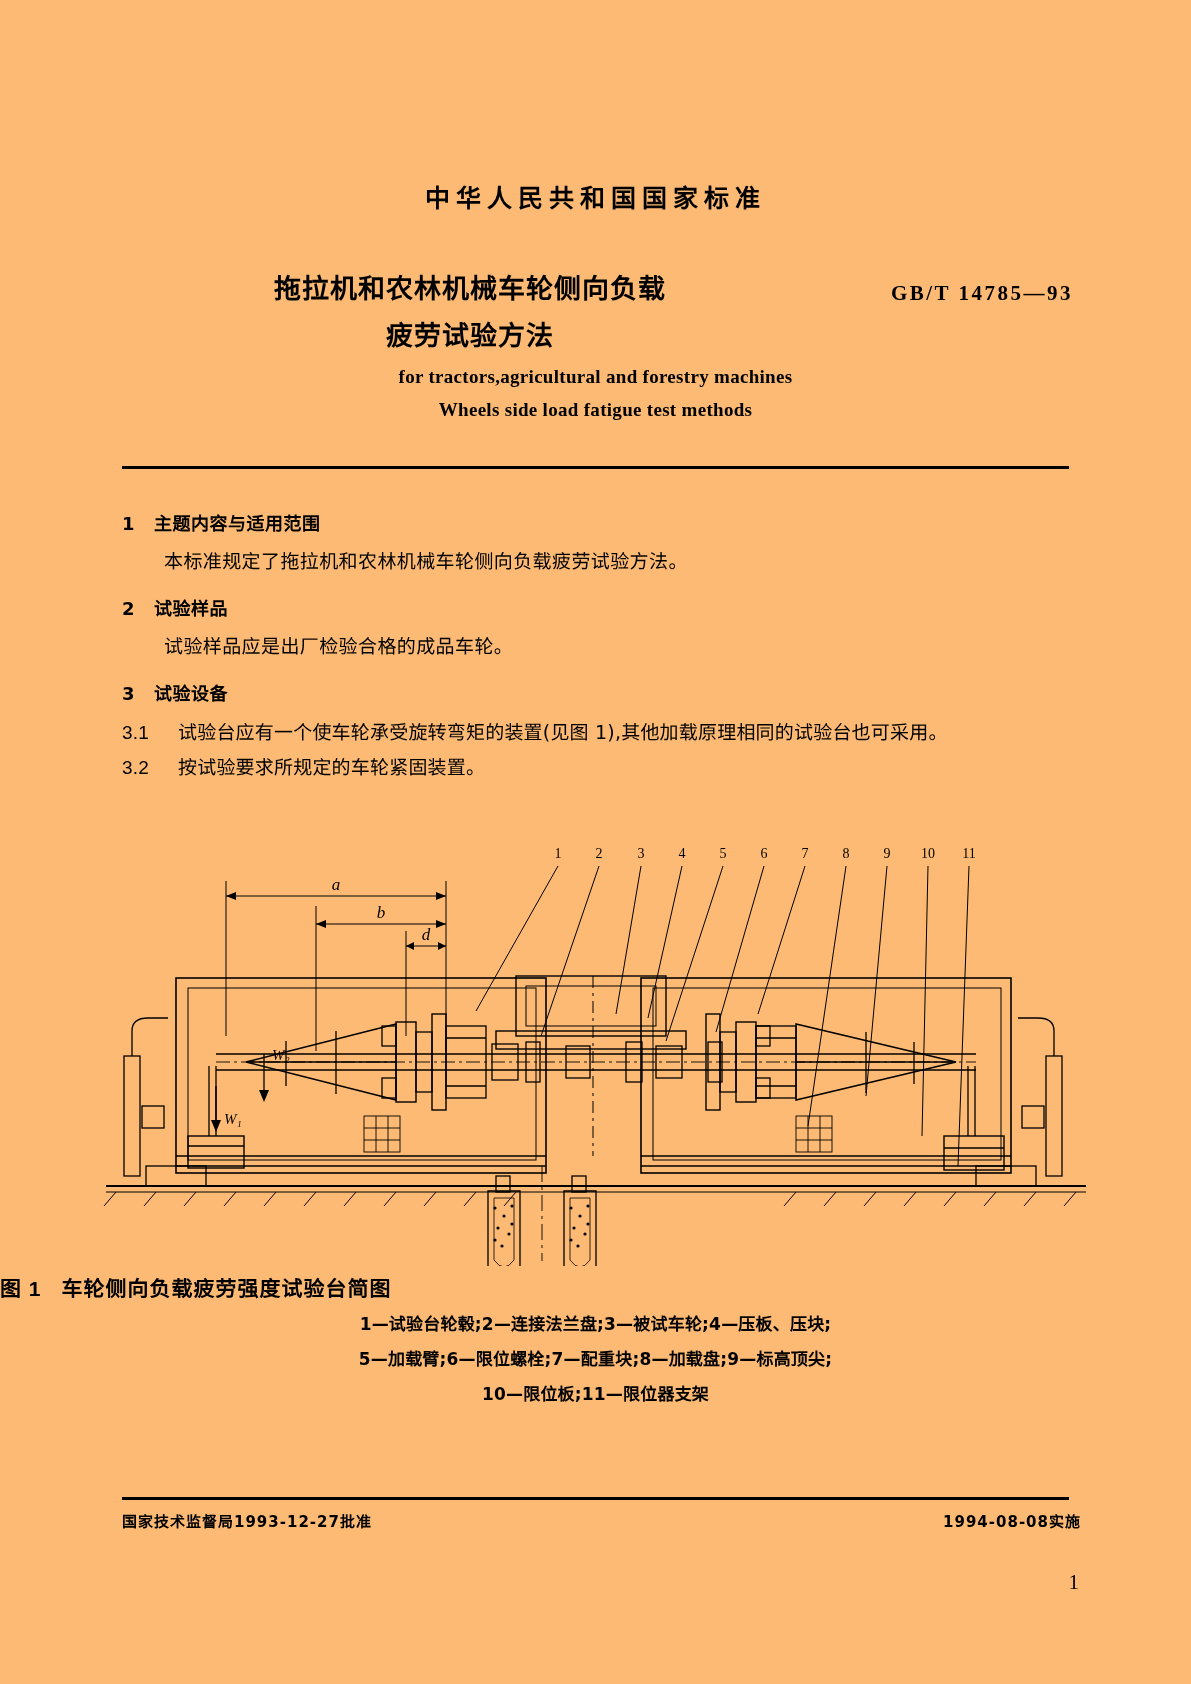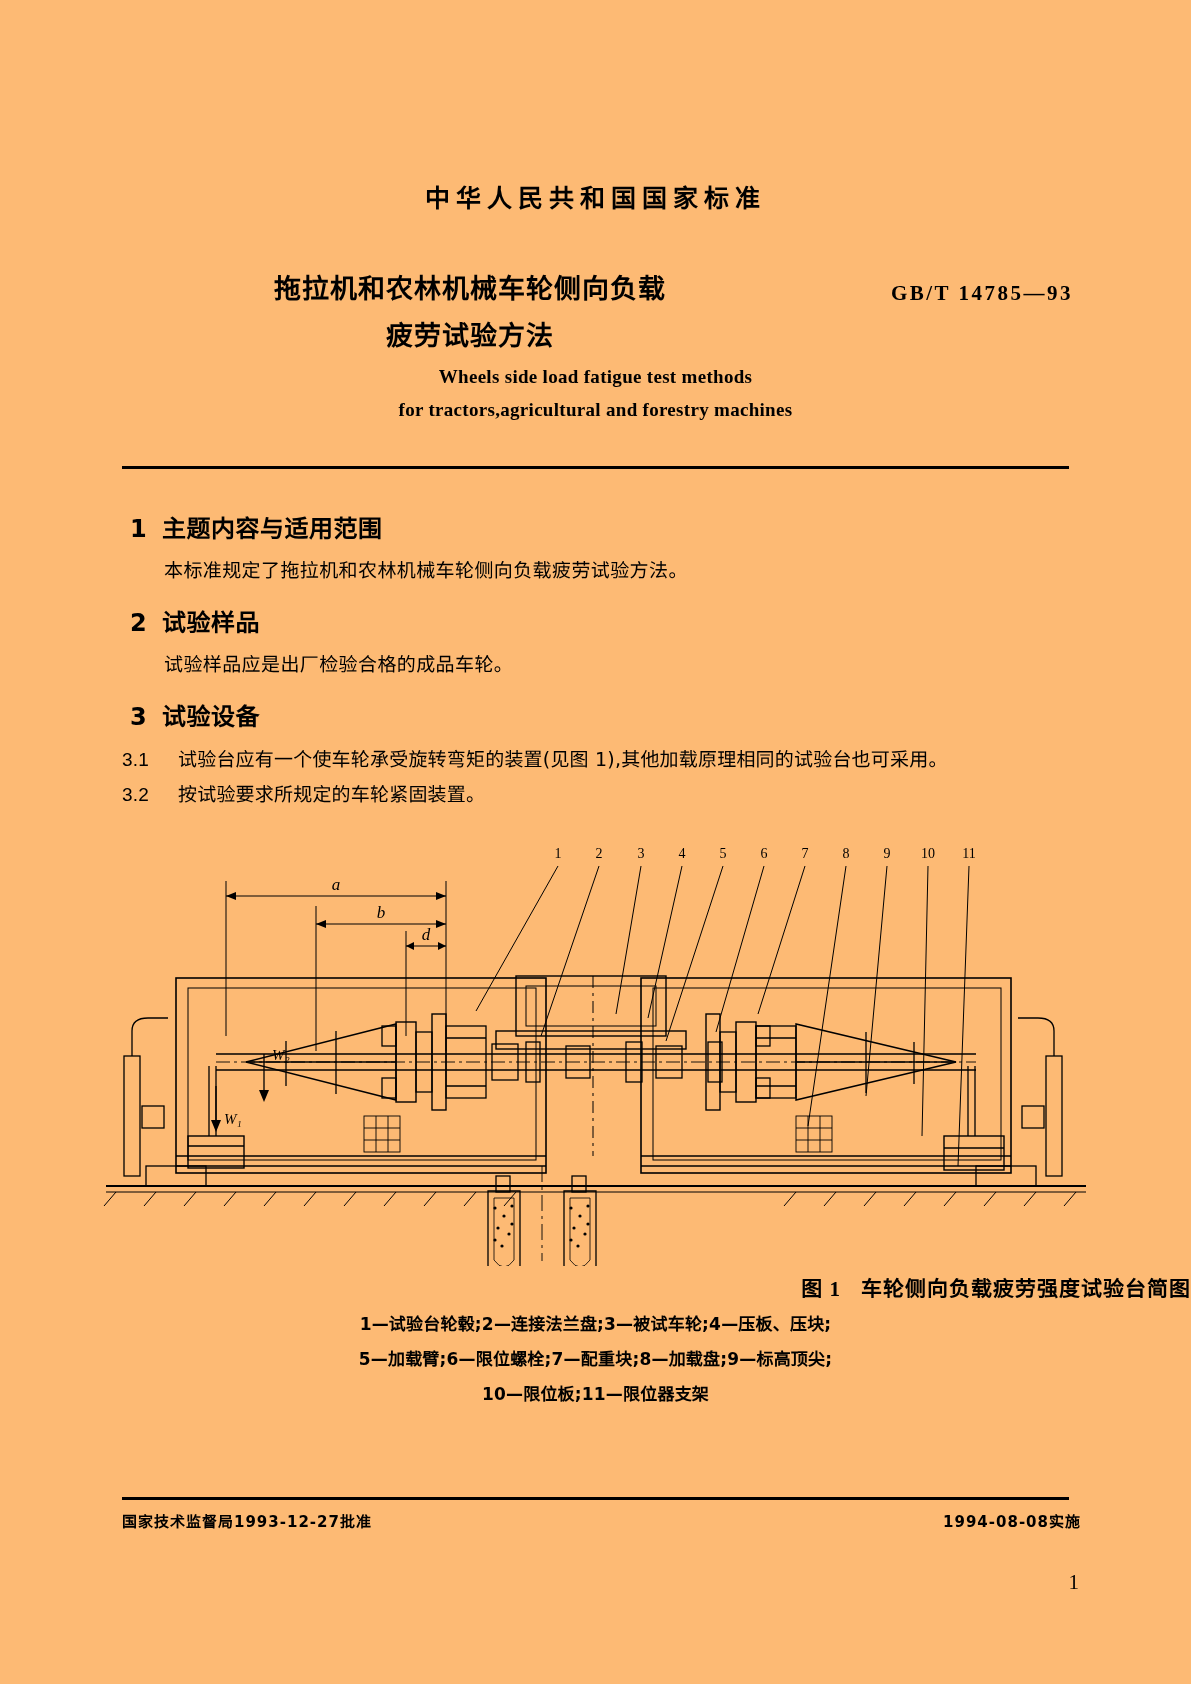--- a/index.html
+++ b/index.html
@@ -89,22 +89,22 @@
   
   .body {
     position: absolute;
     left: 122px;
     right: 110px;
     top: 492px;
   }
   .sec-head {
     font-family: "DejaVu Sans", "Liberation Sans", sans-serif;
     font-weight: bold;
-    font-size: 24px;
-    margin: 17px 0 10px 8px;
+    font-size: 18px;
+    margin: 17px 0 10px 0;
     letter-spacing: 0.5px;
   }
   .sec-head .num {
     display: inline-block;
     width: 32px;
   }
   .para {
     font-family: "DejaVu Sans", "Liberation Sans", sans-serif;
     font-size: 19px;
     line-height: 32px;
@@ -134,22 +134,22 @@
     top: 836px;
     height: 430px;
   }
   .figure-wrap svg { display: block; margin: 0 auto; }
 
   .fig-caption {
     position: absolute;
     left: 0;
     right: 0;
     top: 1272px;
-    text-align: right;
-    font-family: Liberation Serif, serif;
+    text-align: left;
+    font-family: Liberation Sans, sans-serif;
     font-weight: bold;
     font-size: 21px;
     letter-spacing: 1px;
   }
   .fig-caption .capnum { margin-right: 20px; }
 
   .fig-legend {
     position: absolute;
     left: 0;
     right: 0;
@@ -201,22 +201,22 @@
 
   <div class="title-row">
     <div class="title-cn">
       <div>拖拉机和农林机械车轮侧向负载</div>
       <div>疲劳试验方法</div>
     </div>
     <div class="std-no">GB/T 14785—93</div>
   </div>
 
   <div class="title-en">
+    <div>for tractors,agricultural and forestry machines</div>
     <div>Wheels side load fatigue test methods</div>
-    <div>for tractors,agricultural and forestry machines</div>
   </div>
 
   <div class="rule-top"></div>
 
   <div class="body">
 
     <div class="sec-head">
       <span class="num">1</span><span>主题内容与适用范围</span>
     </div>
     <p class="para">本标准规定了拖拉机和农林机械车轮侧向负载疲劳试验方法。</p>

